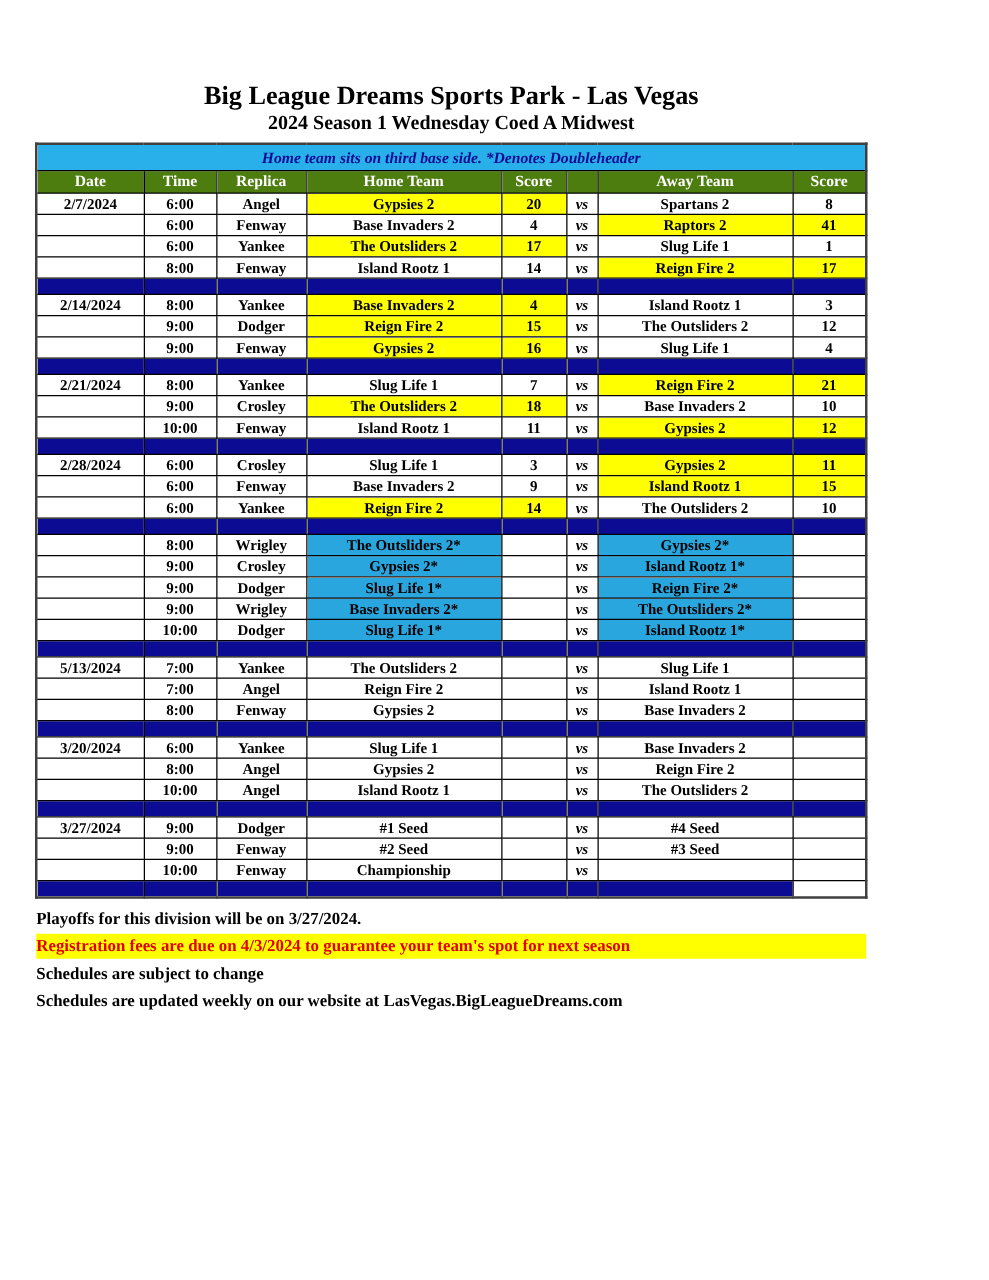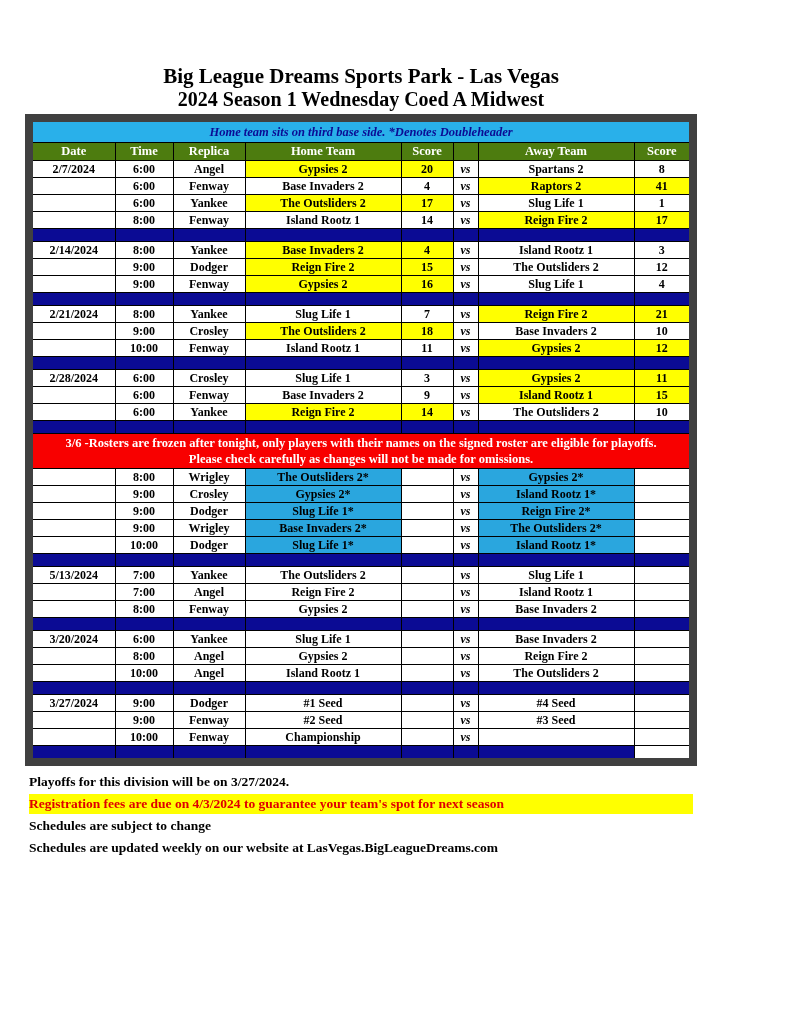--- a/index.html
+++ b/index.html
@@ -6,27 +6,27 @@
   .page{
     position:relative;
     width:722px;height:1024px;
     background:#ffffff;
     font-family:"Liberation Serif", serif;
     font-weight:bold;
     overflow:hidden;
   }
   .titleblock{padding-top:64px;text-align:center;}
   .title{font-size:21px;line-height:25px;color:#000;}
-  .subtitle{font-size:20px;line-height:20px;color:#000;}
+  .subtitle{font-size:16px;line-height:20px;color:#000;}
   table.sched{
     border-collapse:collapse;
     table-layout:fixed;
     width:664px;
     margin:5px auto 0 auto;
-    border:8px solid #404040;
+    border:2px solid #404040;
   }
   table.sched td, table.sched th{
     border:1px solid #000;
     padding:0;
     text-align:center;
     vertical-align:middle;
     font-weight:bold;
     font-size:12px;
     height:16px;
     overflow:hidden;
@@ -262,26 +262,20 @@
         <tr class="sep">
           <td></td>
           <td></td>
           <td></td>
           <td></td>
           <td></td>
           <td></td>
           <td></td>
           <td></td>
         </tr>
-        <tr class="notice">
-          <td colspan="8">
-            <div>3/6 -Rosters are frozen after tonight, only players with their names on the signed roster are eligible for playoffs.</div>
-            <div>Please check carefully as changes will not be made for omissions.</div>
-          </td>
-        </tr>
         <tr>
           <td></td>
           <td>8:00</td>
           <td>Wrigley</td>
           <td class="blue">The Outsliders 2*</td>
           <td></td>
           <td class="vs">vs</td>
           <td class="blue">Gypsies 2*</td>
           <td></td>
         </tr>

